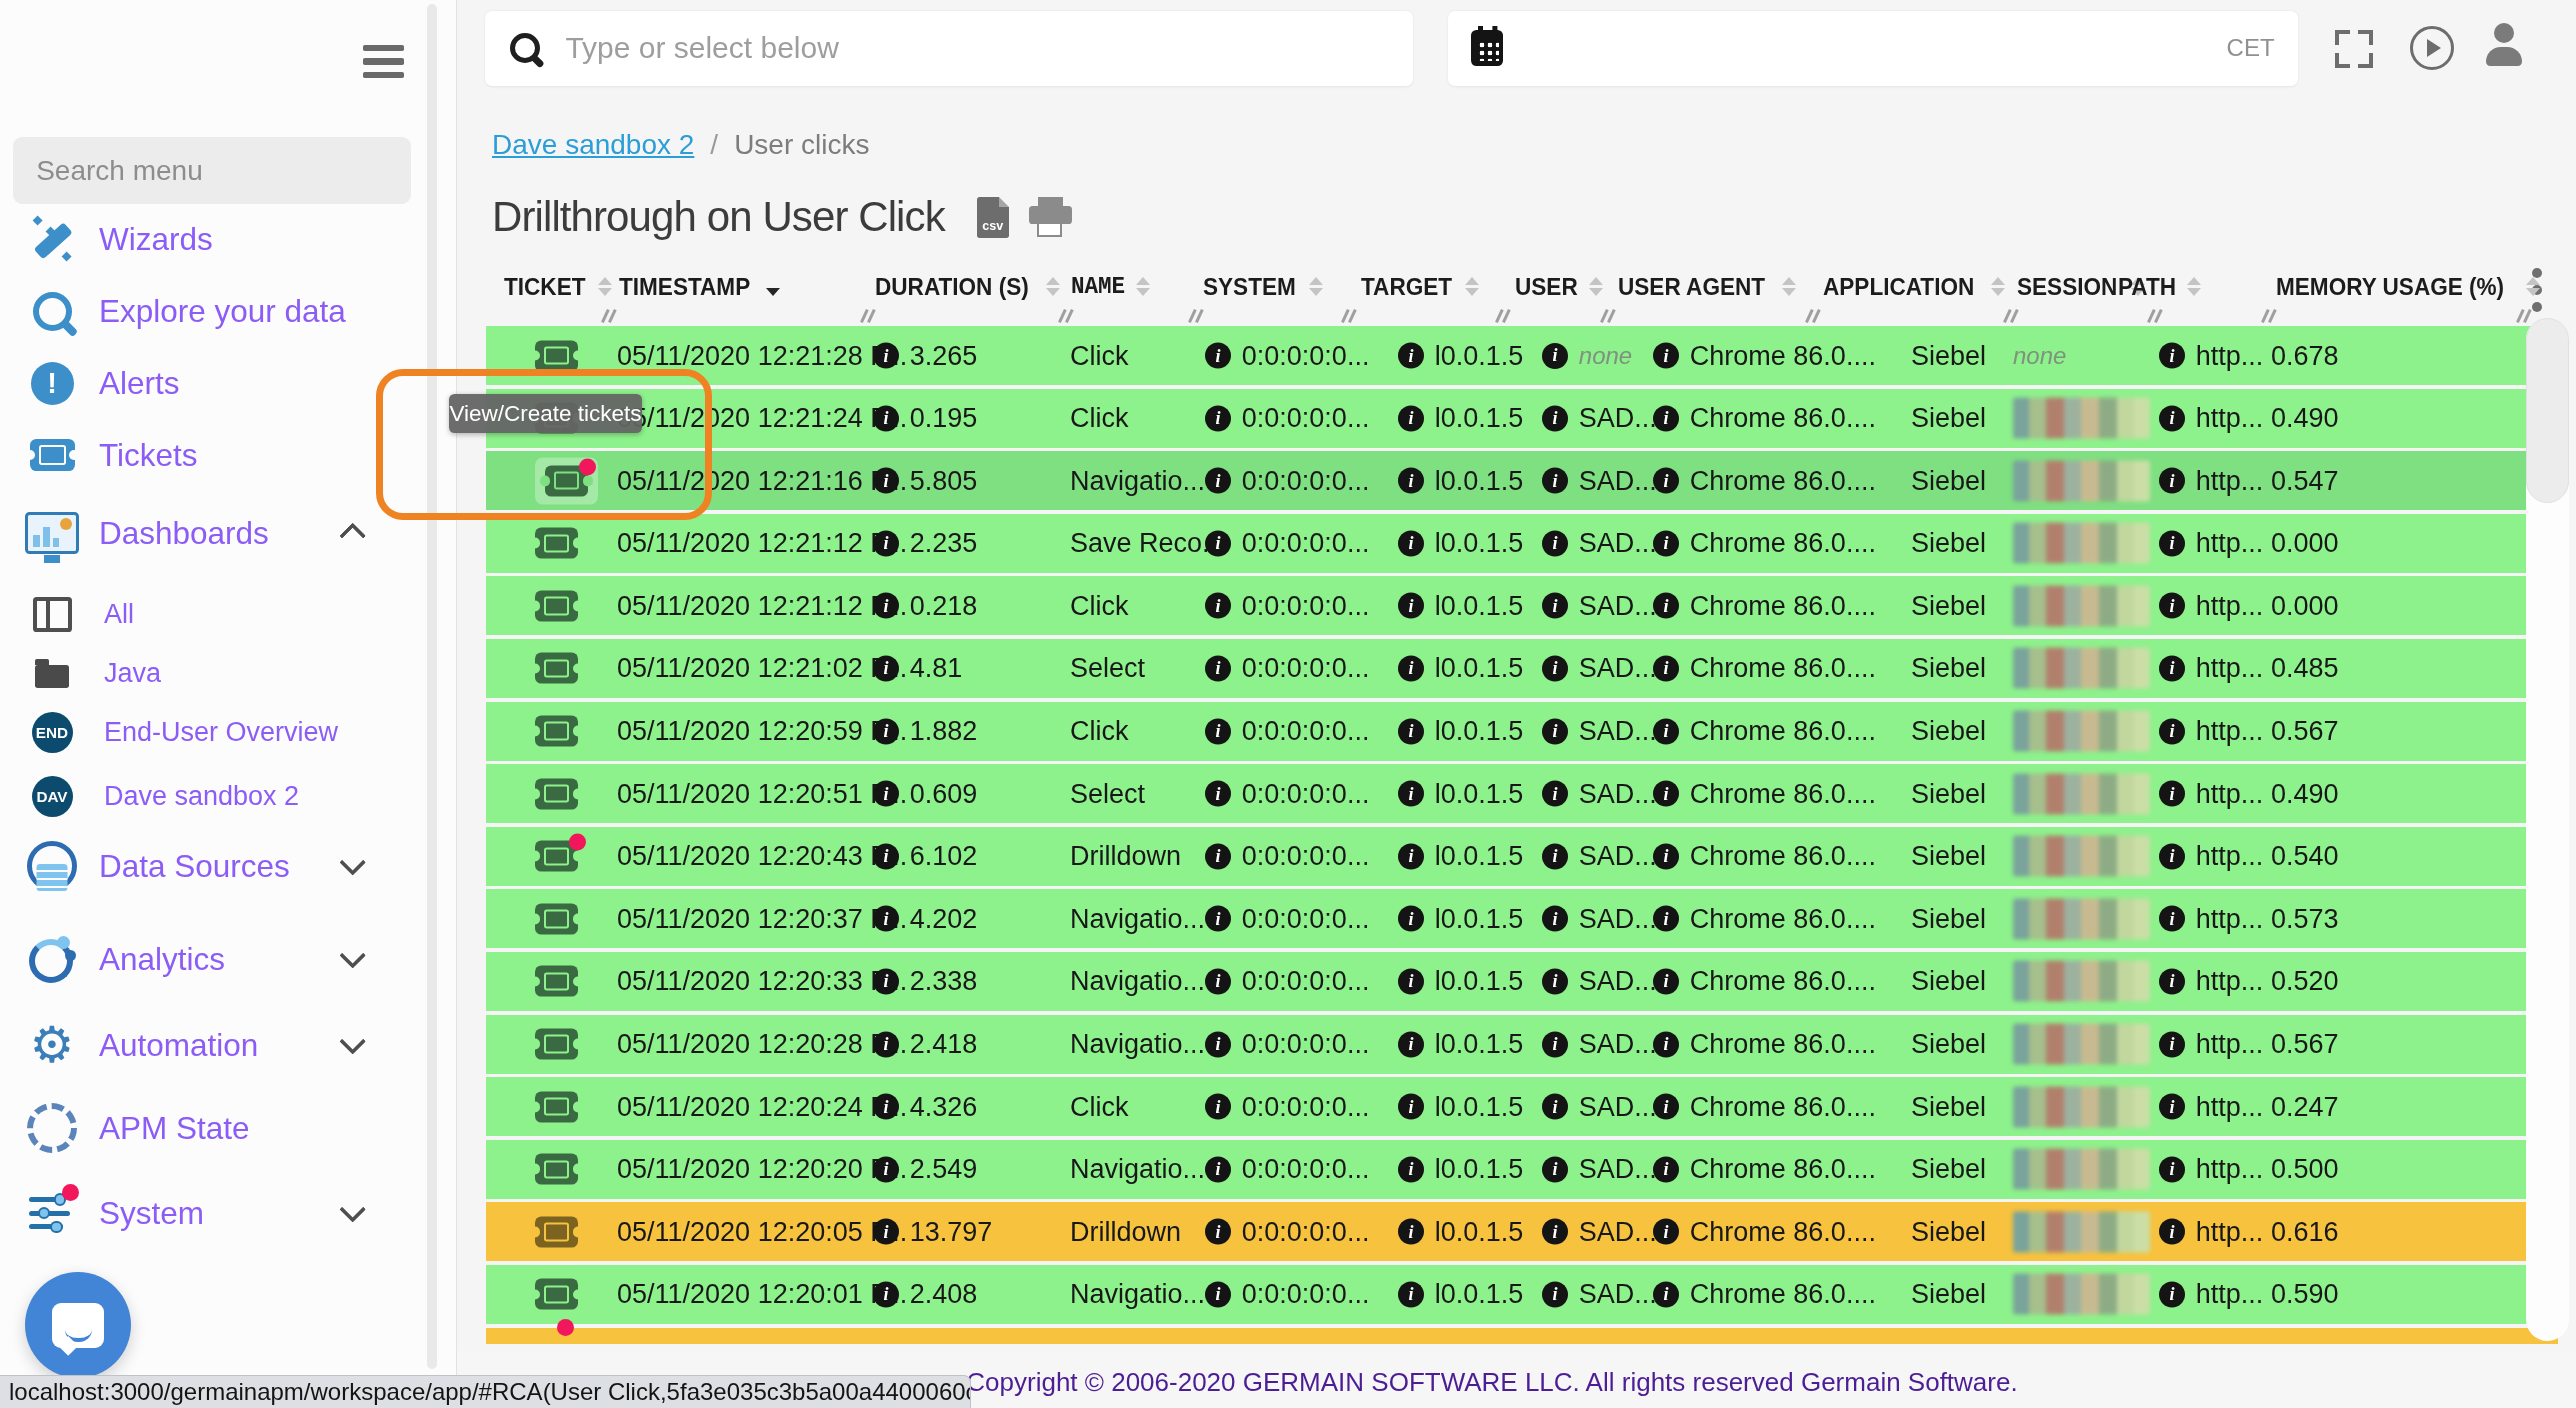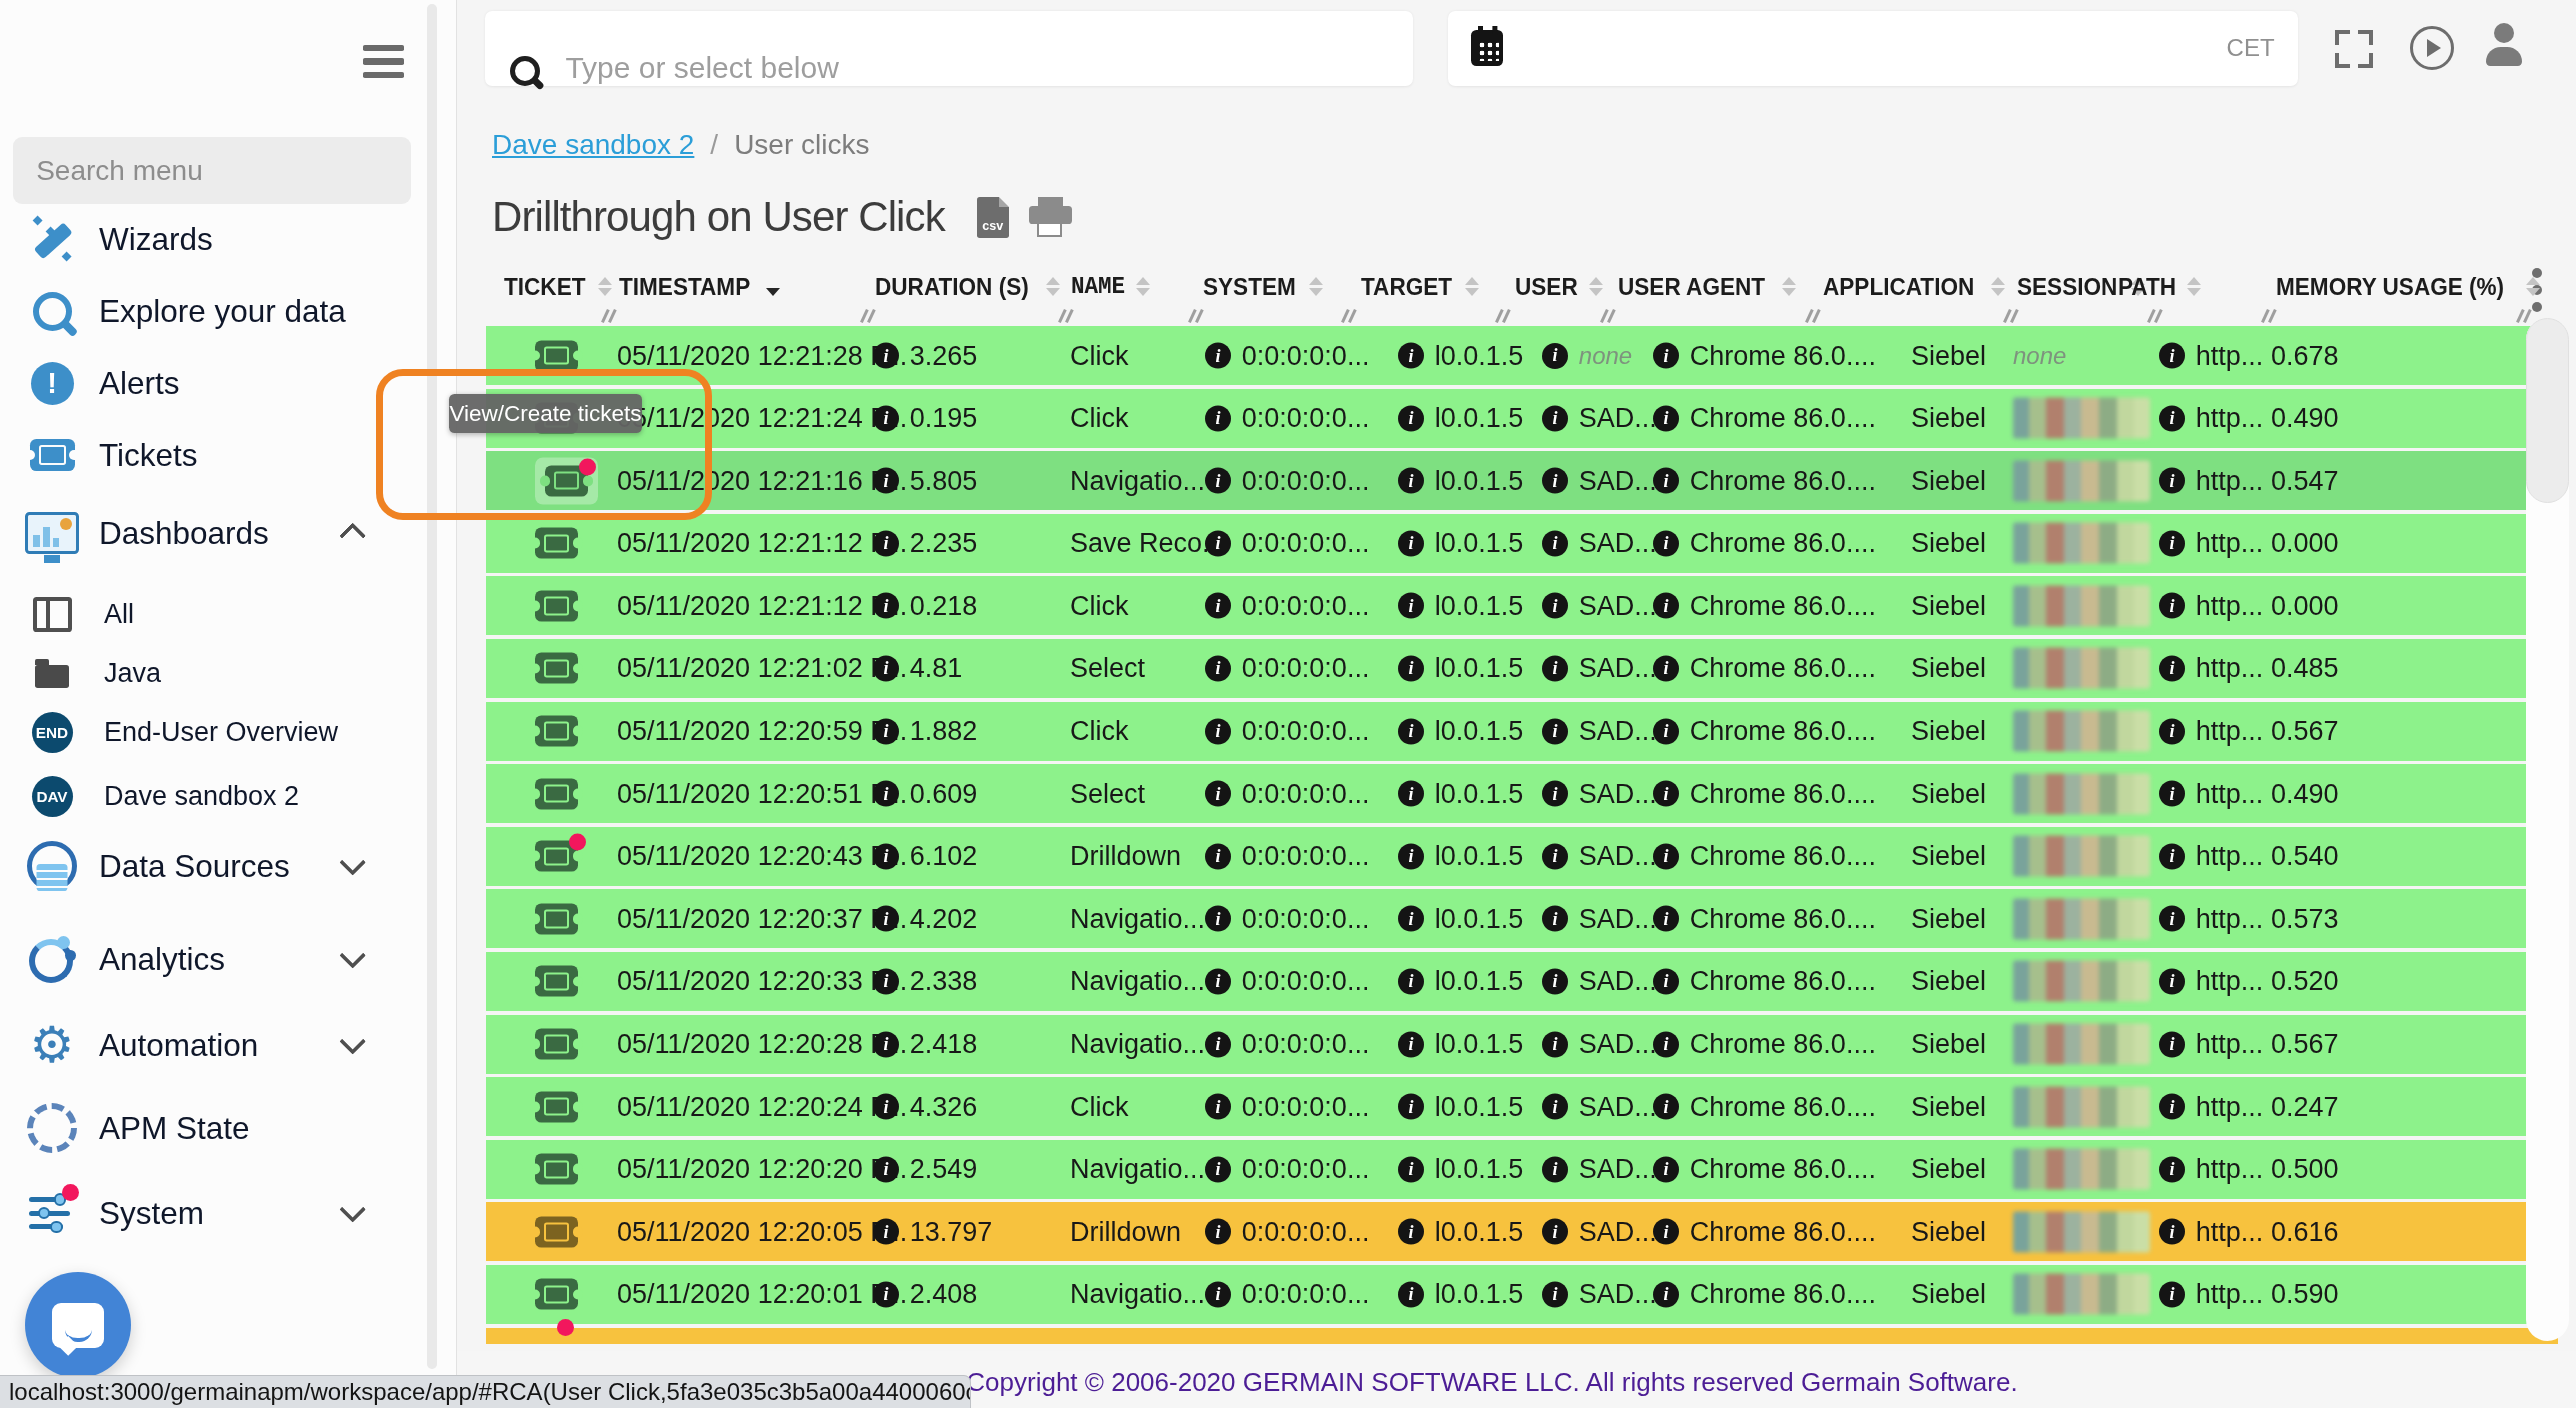--- a/index.html
+++ b/index.html
@@ -16,21 +16,21 @@
              padding-right:23.4px;margin-top:-5.4px;}
   .hamburger{position:absolute;right:52px;top:45px;cursor:pointer;}
   .hamburger span{display:block;width:41px;height:6.3px;background:#6a6a6a;border-radius:1.8px;margin-bottom:7.2px;}
   .side-search{position:absolute;top:137px;left:12.6px;width:398px;height:67px;background:#ececec;
                border-radius:9px;display:flex;align-items:center;padding:0 21.6px;box-sizing:border-box;}
   .side-search input{border:none;background:transparent;outline:none;font-size:28px;color:#666;
                      font-family:"Liberation Sans",sans-serif;width:100%;}
   .side-search input::placeholder{color:#8d8d8d;}
   .sitem{position:absolute;left:0;width:423px;display:flex;align-items:center;cursor:pointer;}
   .sitem .ic{width:54px;margin-left:25px;display:flex;justify-content:center;}
-  .sitem .lb{margin-left:20px;font-size:31.5px;color:#0f172a;white-space:nowrap;}
+  .sitem .lb{margin-left:20px;font-size:31.5px;color:#8b5cf6;white-space:nowrap;}
   .sitem.sub .lb{font-size:27px;margin-left:25px;}
   .chev{position:absolute;right:61px;width:15.3px;height:15.3px;border-right:4.5px solid #4f4f4f;
         border-bottom:4.5px solid #4f4f4f;border-radius:1.8px;}
   .chev.down{transform:rotate(45deg);margin-top:-7.2px;}
   .chev.up{transform:rotate(-135deg);margin-top:5.4px;}
   
   .i-wand{position:relative;width:47px;height:47px;}
   .i-wand .bar{position:absolute;left:4.5px;top:18px;width:40px;height:13.5px;background:#3d8fc9;border-radius:3.6px;transform:rotate(-42deg);}
   .i-wand i{position:absolute;width:7.2px;height:7.2px;background:#3d8fc9;transform:rotate(45deg);}
   .i-wand i.a{top:1.8px;left:5.4px;} .i-wand i.b{top:12.6px;left:18px;} .i-wand i.c{bottom:2.7px;right:5.4px;}
@@ -76,21 +76,21 @@
   .chat .bub{width:52px;height:45px;background:#fff;border-radius:9px;position:relative;}
   .chat .bub:after{content:'';position:absolute;bottom:-6.3px;left:9px;width:14.4px;height:14.4px;background:#fff;transform:rotate(45deg);}
   .chat .smile{position:absolute;left:12.6px;top:23.4px;width:27px;height:12.6px;border-bottom:4.5px solid #4284d6;border-radius:0 0 12.6px 12.6px;}
   .statusbar{position:absolute;left:0;top:1375px;width:971px;height:33px;background:#dcdfe3;
              border:0.9px solid #bfc2c6;border-left:none;border-bottom:none;border-top-right-radius:7.2px;
              font-size:24px;color:#141414;line-height:32px;padding-left:9px;box-sizing:border-box;
              white-space:nowrap;overflow:hidden;z-index:15;}
   
   .card{position:absolute;background:#fff;border-radius:7.2px;box-shadow:0 0.9px 2.7px rgba(0,0,0,.07);
         display:flex;align-items:center;box-sizing:border-box;}
-  .search-card{left:485px;top:10.8px;width:928px;height:75px;padding:0 25px;align-items:flex-end;}
+  .search-card{left:485px;top:10.8px;width:928px;height:75px;padding:0 25px;}
   .i-mag{width:20px;height:20px;border:5.4px solid #1f1f1f;border-radius:50%;position:relative;flex:none;}
   .i-mag:after{content:'';position:absolute;width:7.2px;height:14.4px;background:#1f1f1f;border-radius:3.6px;right:-6.3px;bottom:-10px;transform:rotate(-45deg);}
   .search-card input{border:none;outline:none;background:transparent;font-size:30px;color:#555;
                      font-family:"Liberation Sans",sans-serif;margin-left:23.4px;width:100%;}
   .search-card input::placeholder{color:#9e9e9e;}
   .date-card{left:1448px;top:10.8px;width:850px;height:75px;padding:0 23.4px;cursor:pointer;}
   .i-cal{width:32px;height:36px;background:#141414;border-radius:5.4px;position:relative;flex:none;}
   .i-cal:before{content:'';position:absolute;top:-4.5px;left:6.3px;width:5.4px;height:9px;background:#141414;
                 box-shadow:14.4px 0 #141414;}
   .i-cal:after{content:'';position:absolute;left:6.3px;right:4.5px;top:10.8px;bottom:5.4px;

